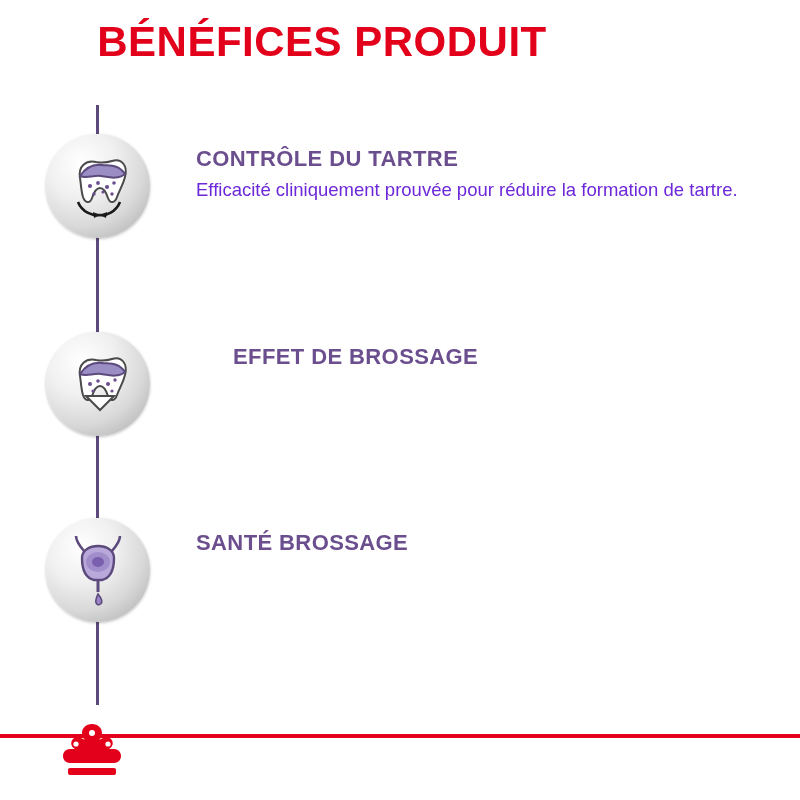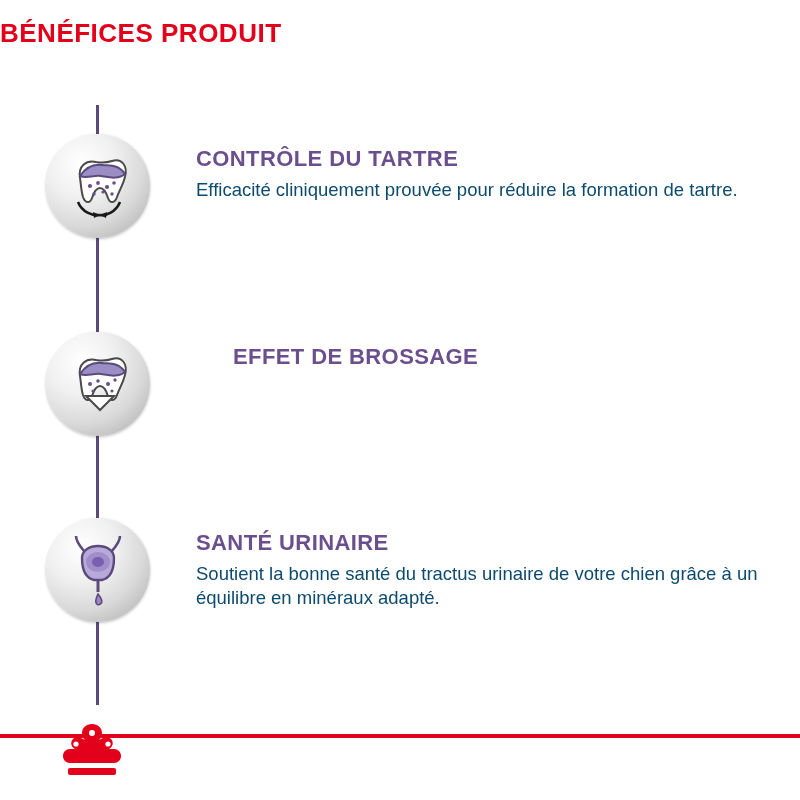--- a/index.html
+++ b/index.html
@@ -19,22 +19,23 @@
     height: 800px;
     box-sizing: border-box;
   }
 
   
   .title {
     position: absolute;
     top: 18px;
     left: 0;
     width: 644px;
+    text-align: center;
     color: #e2001a;
-    font-size: 26px;
+    font-size: 42px;
     font-weight: bold;
     letter-spacing: 0.5px;
   }
 
   
   .spine {
     position: absolute;
     left: 96px;
     top: 105px;
     width: 3px;
@@ -81,21 +82,21 @@
     padding-top: 12px;
   }
   .b-title {
     color: #6b4e8e;
     font-size: 22px;
     font-weight: bold;
     letter-spacing: 0.4px;
     margin: 0 0 6px 0;
   }
   .b-body {
-    color: #0c4a6e;
+    color: #6d28d9;
     font-size: 18.5px;
     line-height: 1.32;
     margin: 0;
     max-width: 586px;
   }
 
   .row1 { margin-top: 14px; }
   .row2 { margin-top: 94px; gap: 37px; }
   .row3 { margin-top: 82px; }
 
@@ -197,22 +198,21 @@
             <path d="M38 33 C32 26 30 22 30 18" fill="none" stroke="#5c4a7d" stroke-width="2.6"></path>
             <path d="M66 33 C72 26 74 22 74 18" fill="none" stroke="#5c4a7d" stroke-width="2.6"></path>
 
             <path d="M52 62 L52 74" fill="none" stroke="#5c4a7d" stroke-width="3"></path>
 
             <path d="M52 76 C56 81 57 84 54.5 86 C52.5 87.6 50 86.4 49.8 83.8 C49.6 81.4 50.6 79 52 76 Z" fill="#9b84c6" stroke="#5c4a7d" stroke-width="1.6"></path>
           </svg>
         </div>
       </div>
       <div class="text-wrap">
-        <h2 class="b-title">SANTÉ URINAIRE</h2>
-        <p class="b-body">Soutient la bonne santé du tractus urinaire de votre chien grâce à un équilibre en minéraux adapté.</p>
+        <h2 class="b-title">SANTÉ BROSSAGE</h2>
       </div>
     </div>
 
   </div>
 
   <div class="footer-rule"></div>
 
   <div class="footer-logo">
     <svg width="72" height="70" viewBox="0 0 72 70" aria-hidden="true">
       <g fill="#e2001a">

